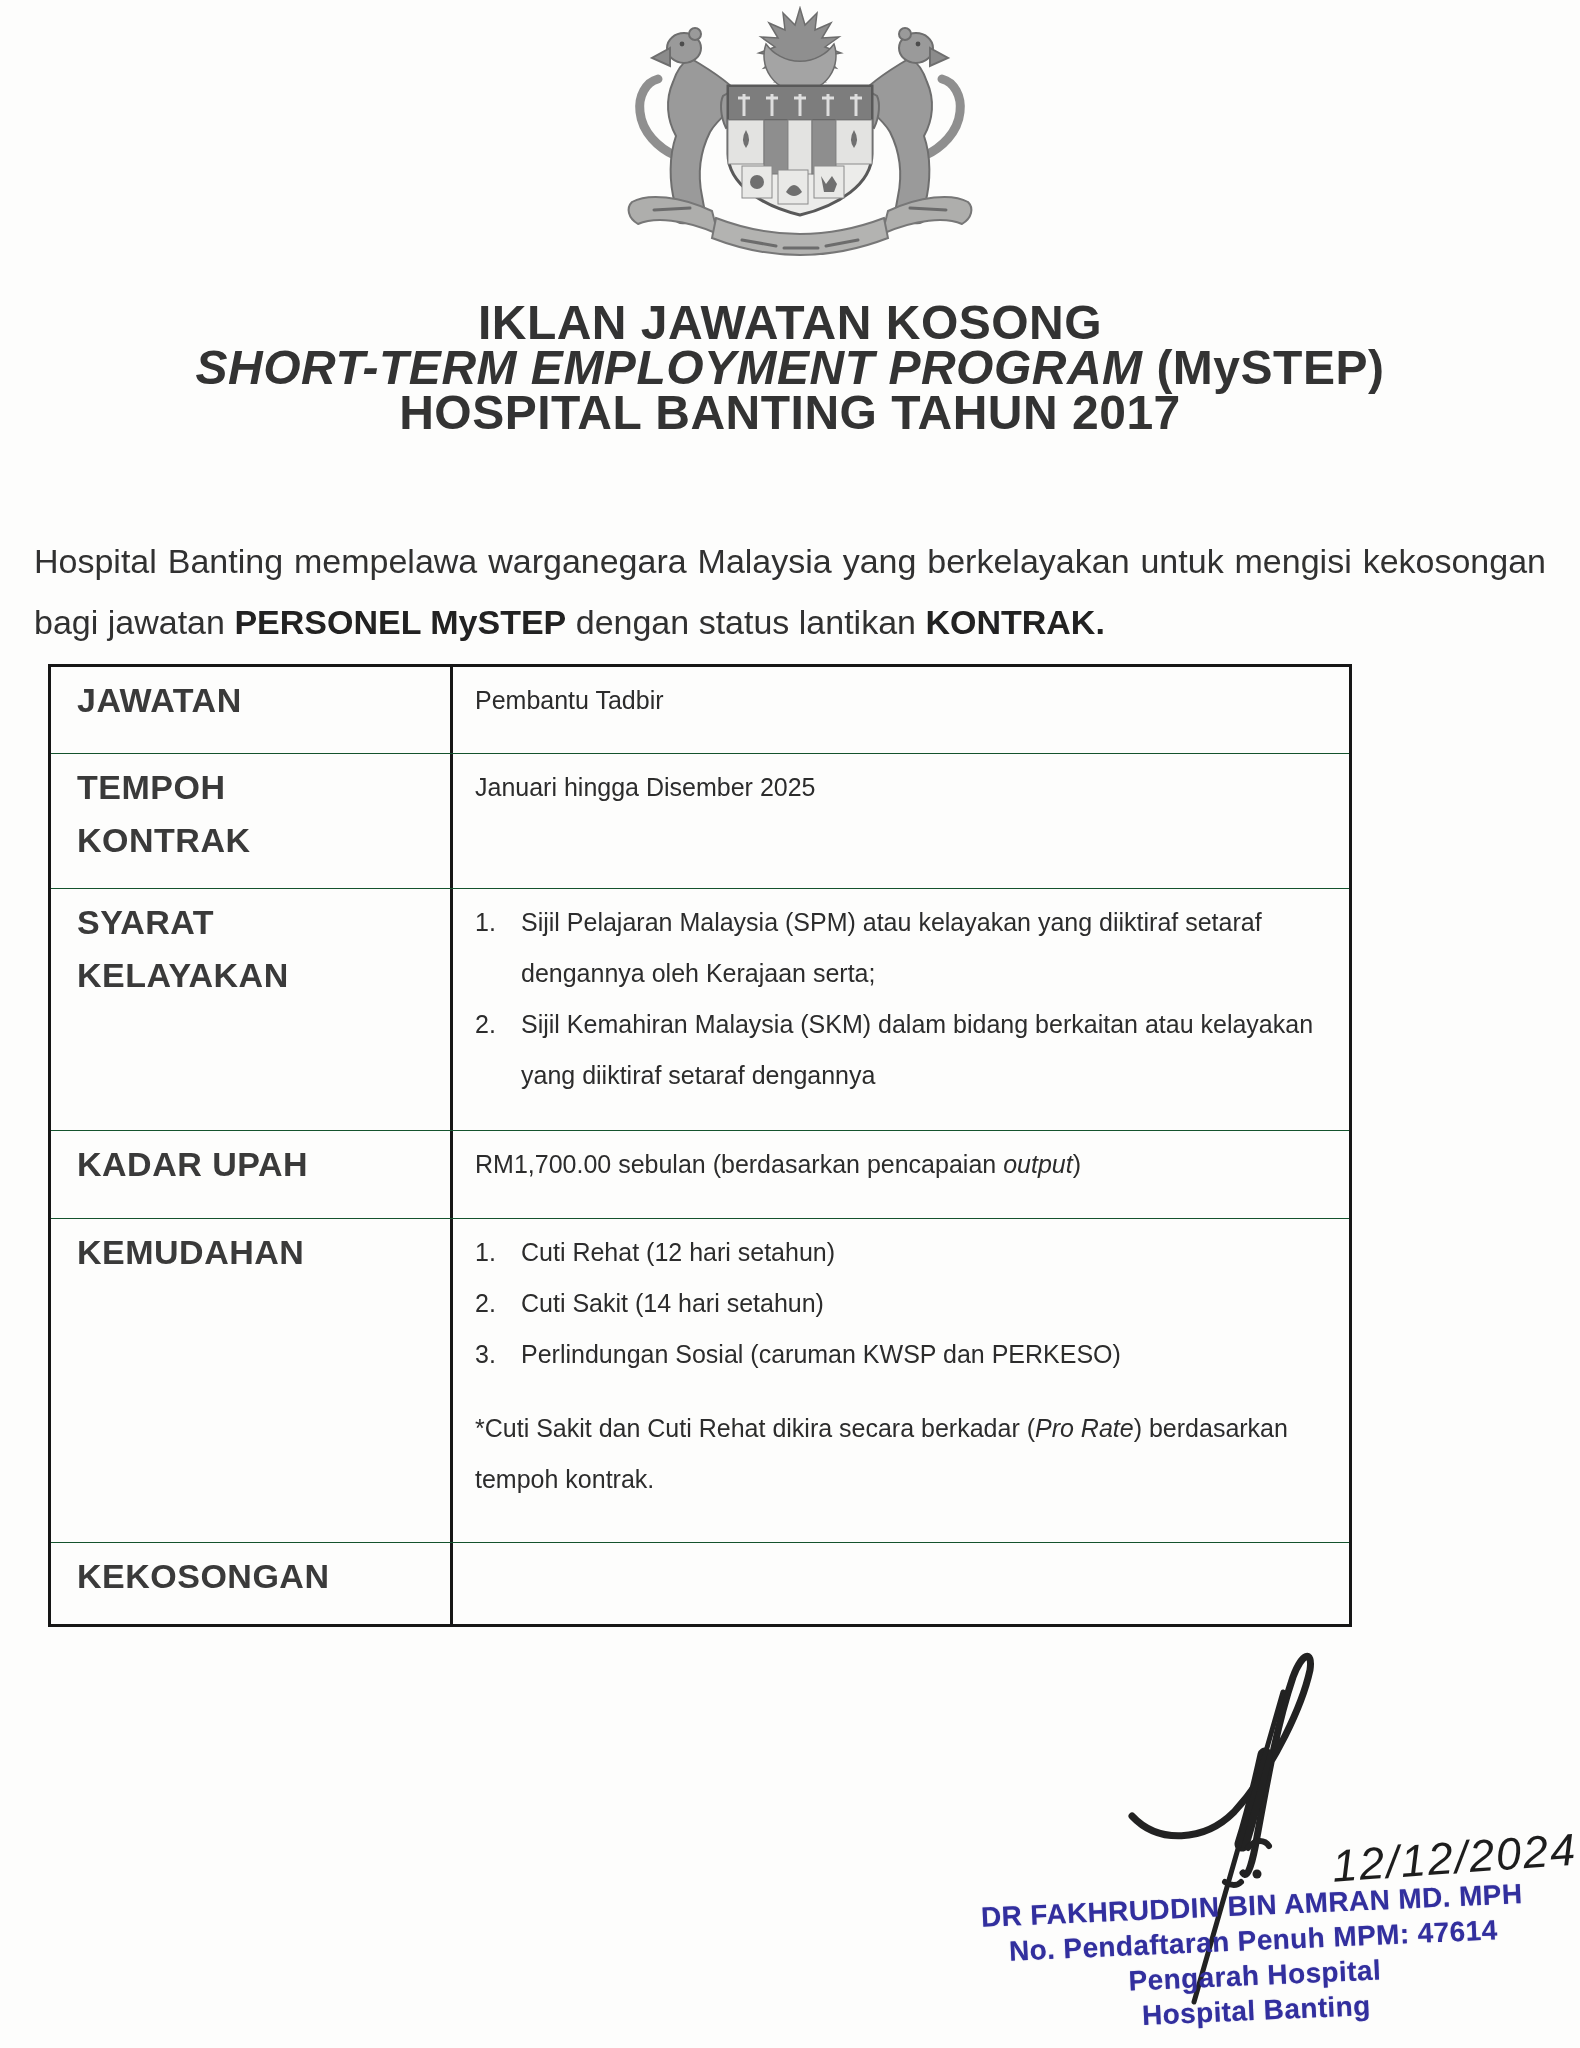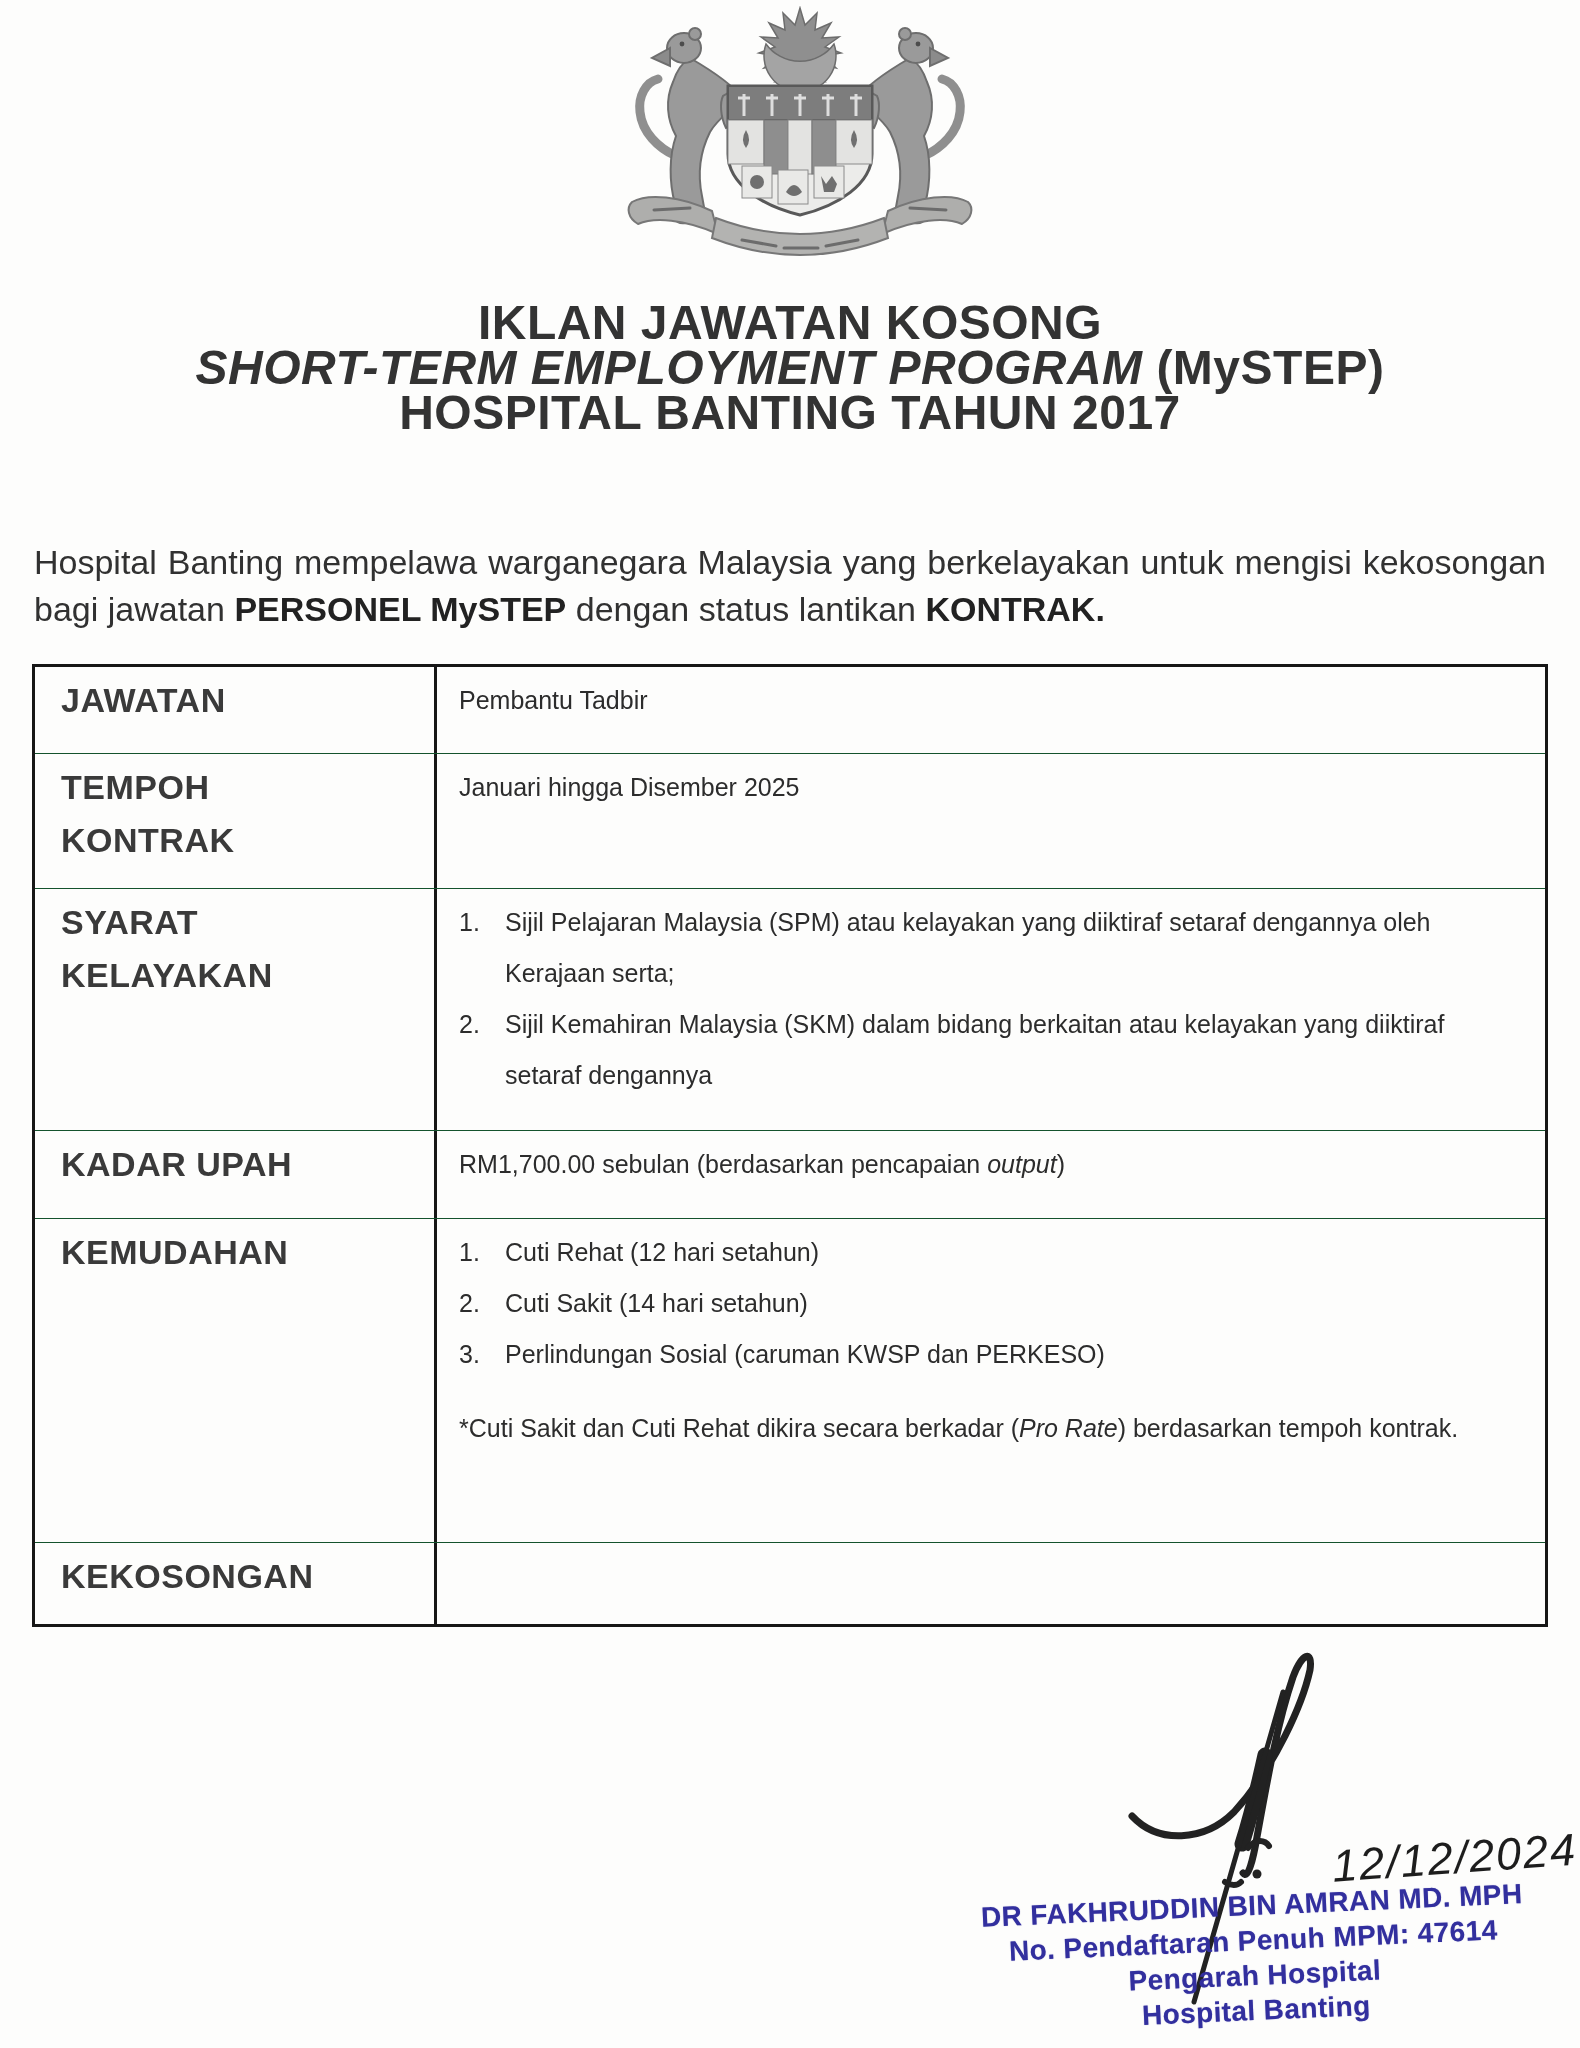--- a/index.html
+++ b/index.html
@@ -17,26 +17,26 @@
   
   .title-block{
     position:absolute;left:0;top:300px;width:1580px;
     text-align:center;font-weight:bold;font-size:48px;line-height:45px;
     color:#333;letter-spacing:.5px;
   }
   .title-line2 em{}
   
   .intro{
     position:absolute;left:34px;top:531px;width:1512px;
-    font-size:34px;line-height:47px;text-align:justify;color:#313131;margin-top:8px;
+    font-size:34px;line-height:61px;text-align:justify;color:#313131;
   }
   .intro b{font-weight:bold;color:#222;}
   
   .job-table{
-    position:absolute;left:32px;top:664px;width:1516px;
+    position:absolute;left:48px;top:664px;width:1304px;
     border:3px solid #161616;
     box-sizing:border-box;
     background:#fdfdfc;
   }
   .trow{display:flex;box-sizing:border-box;border-top:1px solid #14532d;}
   .trow:first-child{border-top:none;}
   .tlabel{
     width:402px;box-sizing:border-box;flex:none;
     border-right:3px solid #161616;
     font-weight:bold;font-size:34px;line-height:53px;

